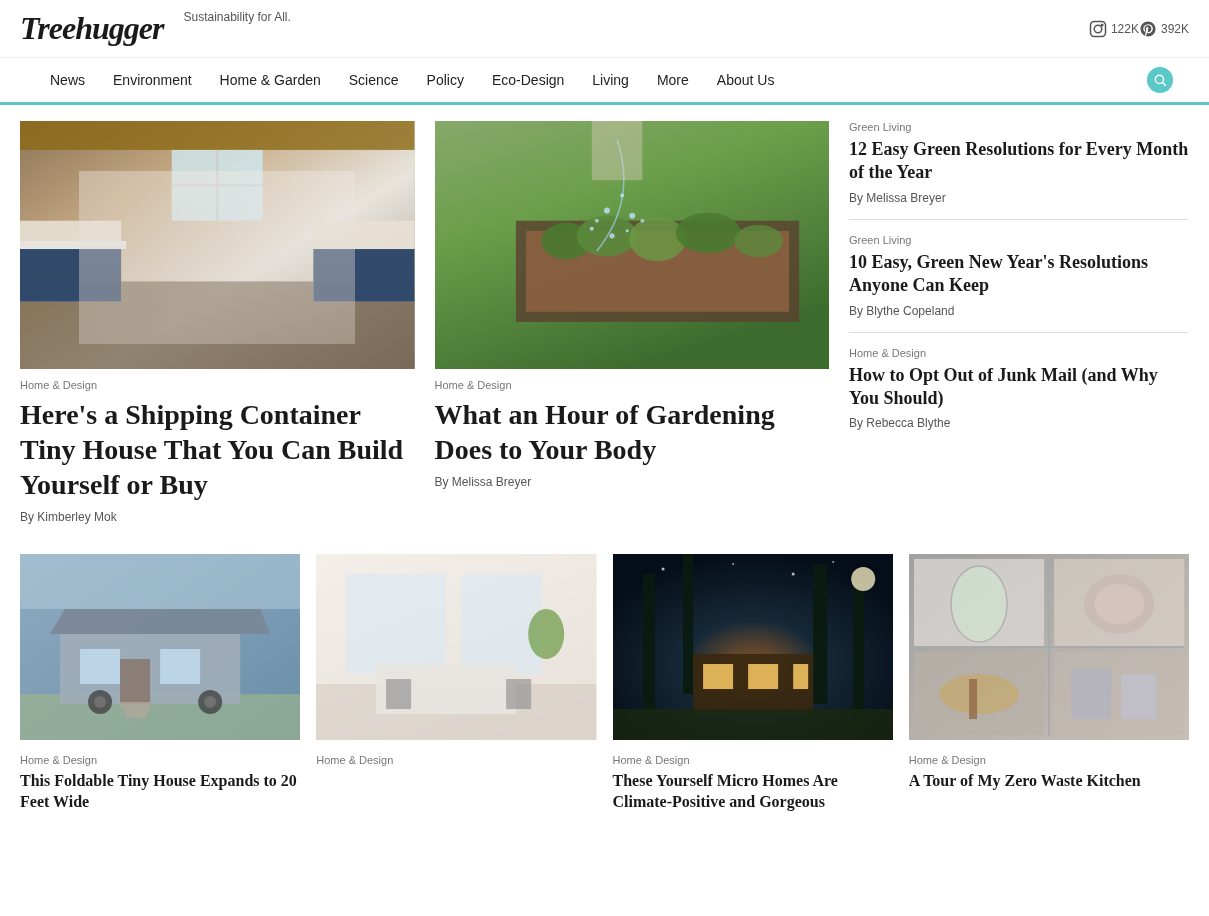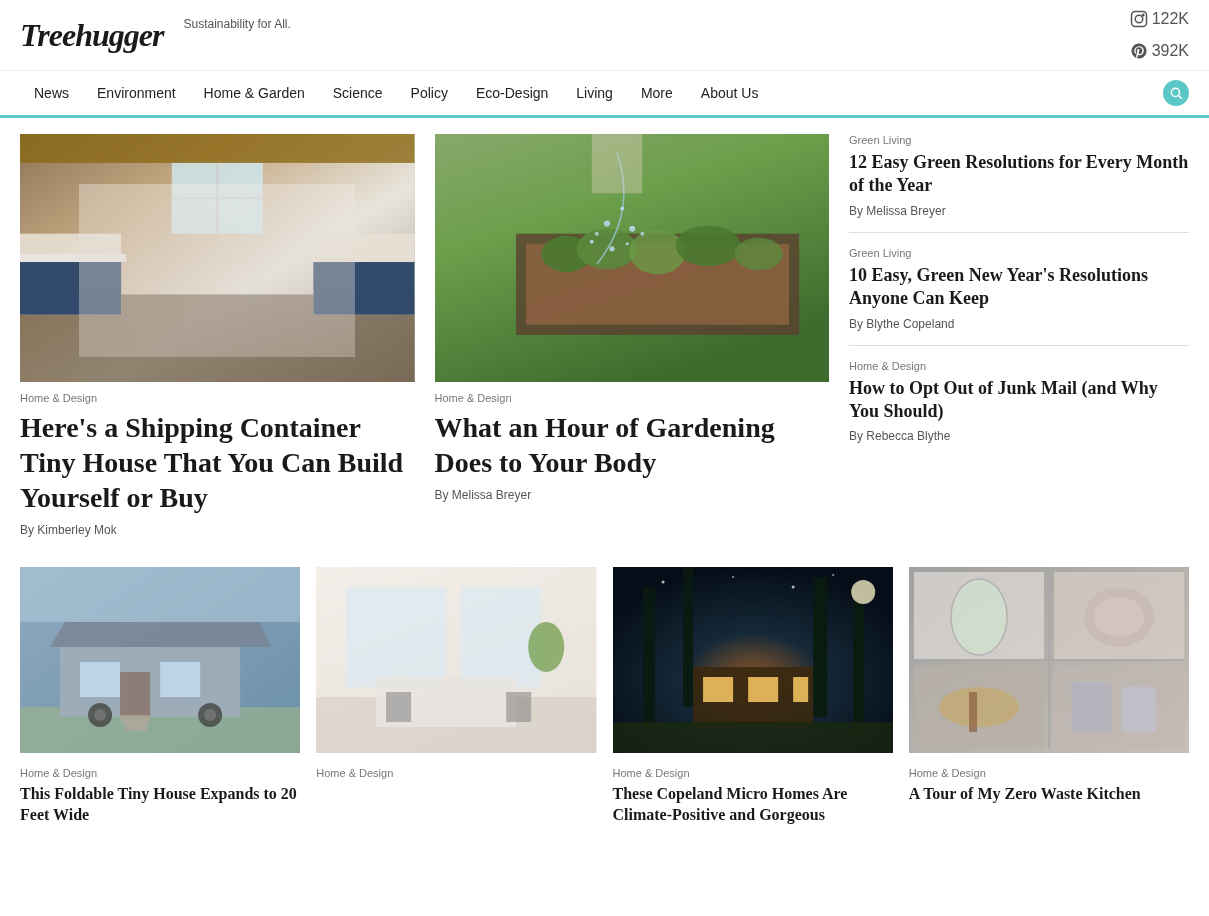--- a/index.html
+++ b/index.html
@@ -3,25 +3,25 @@
   <meta charset="utf-8">
   <style>
     * { margin: 0; padding: 0; box-sizing: border-box; }
     body { font-family: Georgia, 'Times New Roman', serif; background: #fff; color: #222; font-size: 14px; }
 
     
     .header { display: flex; align-items: center; justify-content: space-between; padding: 10px 20px; border-bottom: 1px solid #eee; }
     .logo-area { display: flex; align-items: flex-start; gap: 20px; }
     .logo { font-family: 'Georgia', serif; font-size: 32px; font-weight: 900; color: #1a1a1a; font-style: italic; letter-spacing: -1px; }
     .tagline { font-size: 12px; color: #555; font-style: normal; font-family: Arial, sans-serif; }
-    .social-icons { display: flex; align-items: center; gap: 14px; font-size: 16px; color: #555; font-family: Arial, sans-serif; flex-direction: column; }
+    .social-icons { display: flex; align-items: center; gap: 0; font-size: 12px; color: #555; font-family: Arial, sans-serif; }
     .social-item { display: flex; align-items: center; gap: 4px; }
 
     
-    .nav { display: flex; align-items: center; border-bottom: 3px solid #5bc8c8; padding: 0 20px; background: #fff; }
+    .nav { display: flex; align-items: center; border-bottom: 3px solid #5bc8c8; padding: 0 36px; background: #fff; }
     .nav a { text-decoration: none; color: #222; font-family: Arial, sans-serif; font-size: 14px; font-weight: 500; padding: 14px 14px; display: block; white-space: nowrap; }
     .nav-search { margin-left: auto; }
     .search-circle { width: 26px; height: 26px; border-radius: 50%; background: #5bc8c8; display: flex; align-items: center; justify-content: center; cursor: pointer; }
 
     
     .content { padding: 16px 20px; max-width: 1209px; }
 
     
     .top-grid { display: grid; grid-template-columns: 1fr 1fr 340px; gap: 20px; margin-bottom: 30px; }
 
@@ -308,21 +308,21 @@
 
           <circle cx="250" cy="25" r="12" fill="#f0e8c0" opacity="0.8"></circle>
 
           <circle cx="50" cy="15" r="1.5" fill="#fff" opacity="0.7"></circle>
           <circle cx="120" cy="10" r="1" fill="#fff" opacity="0.6"></circle>
           <circle cx="180" cy="20" r="1.5" fill="#fff" opacity="0.7"></circle>
           <circle cx="220" cy="8" r="1" fill="#fff" opacity="0.6"></circle>
         </svg>
       </div>
       <p class="bottom-card-category">Home &amp; Design</p>
-      <h3 class="bottom-card-title">These Copeland Micro Homes Are Climate-Positive and Gorgeous</h3>
+      <h3 class="bottom-card-title">These Yourself Micro Homes Are Climate-Positive and Gorgeous</h3>
     </article>
 
     <article class="bottom-card">
       <div>
         <svg width="100%" height="186" viewBox="0 0 280 186" preserveAspectRatio="xMidYMid slice">
           <defs>
             <linearGradient id="wasteGrad" x1="0%" y1="0%" x2="100%" y2="100%">
               <stop offset="0%" style="stop-color:#a0a0a0"></stop>
               <stop offset="100%" style="stop-color:#c8c0b8"></stop>
             </linearGradient>

